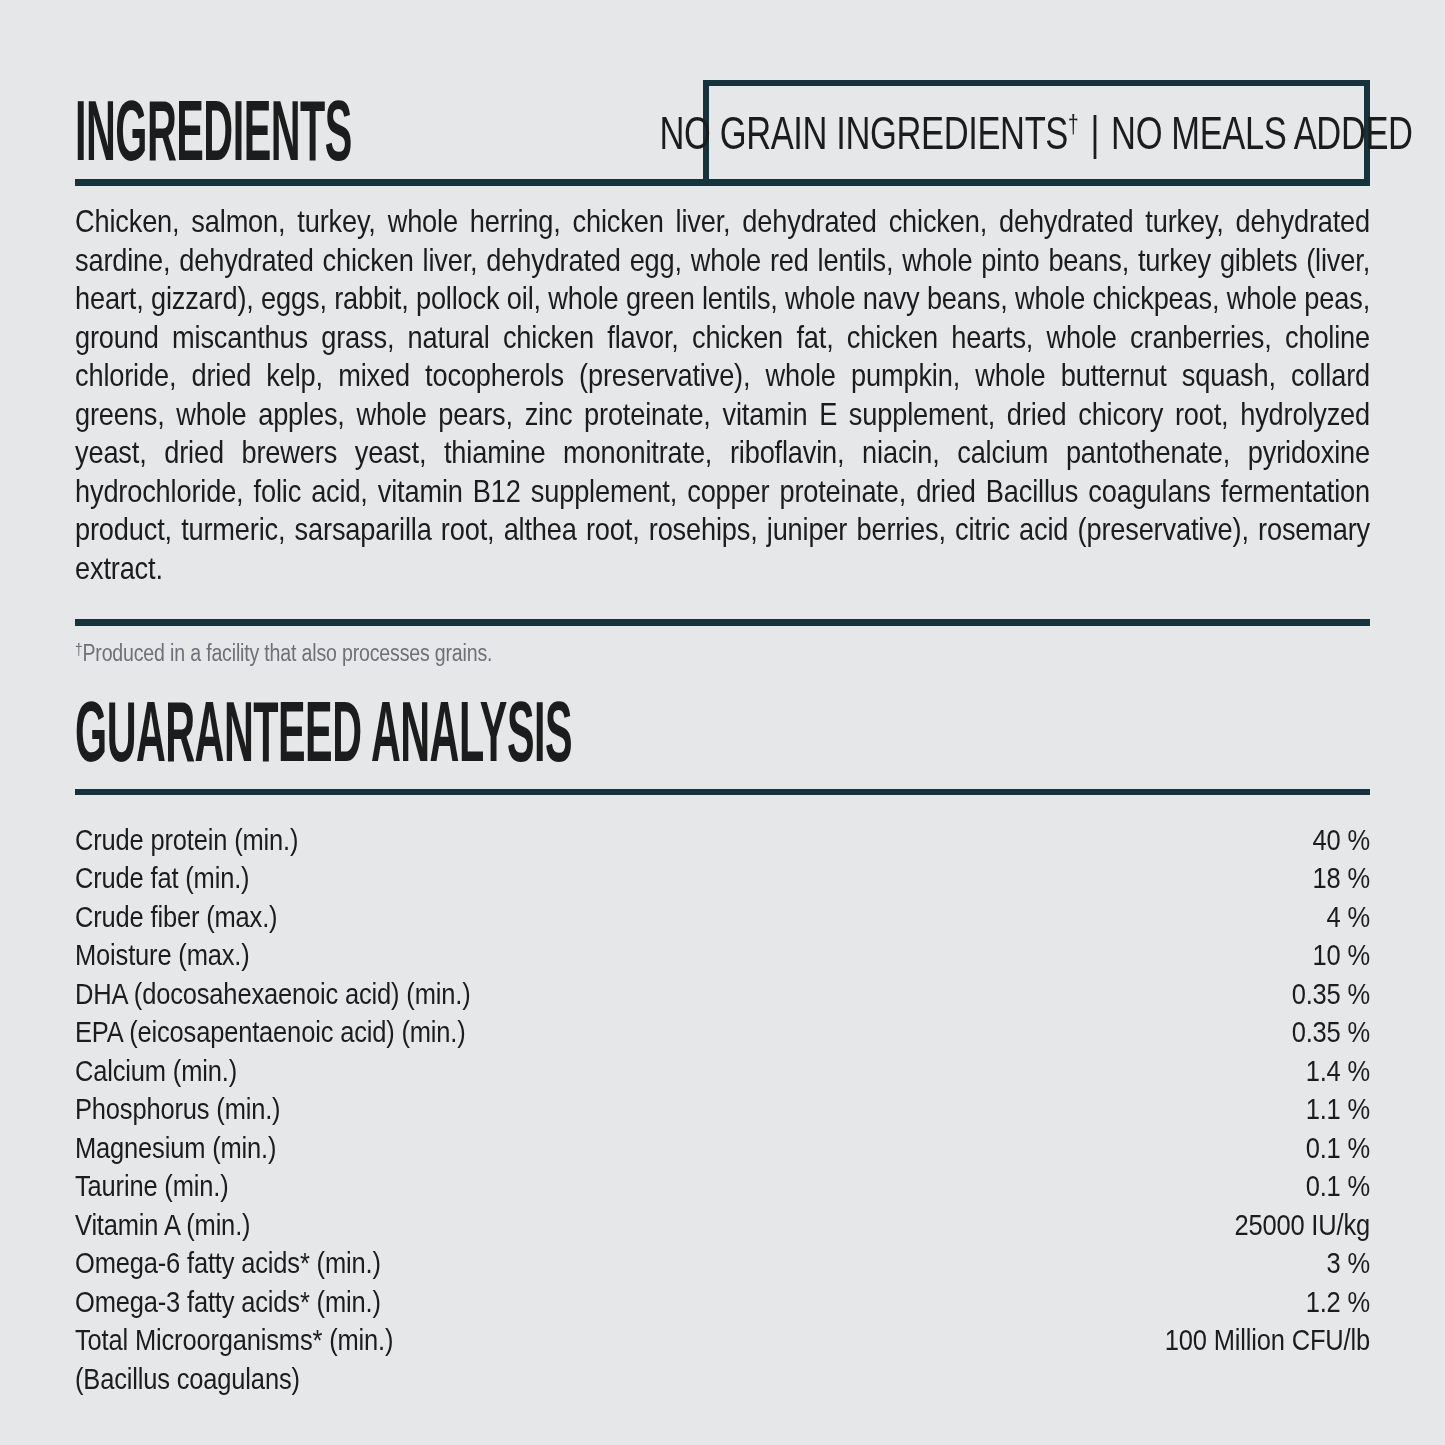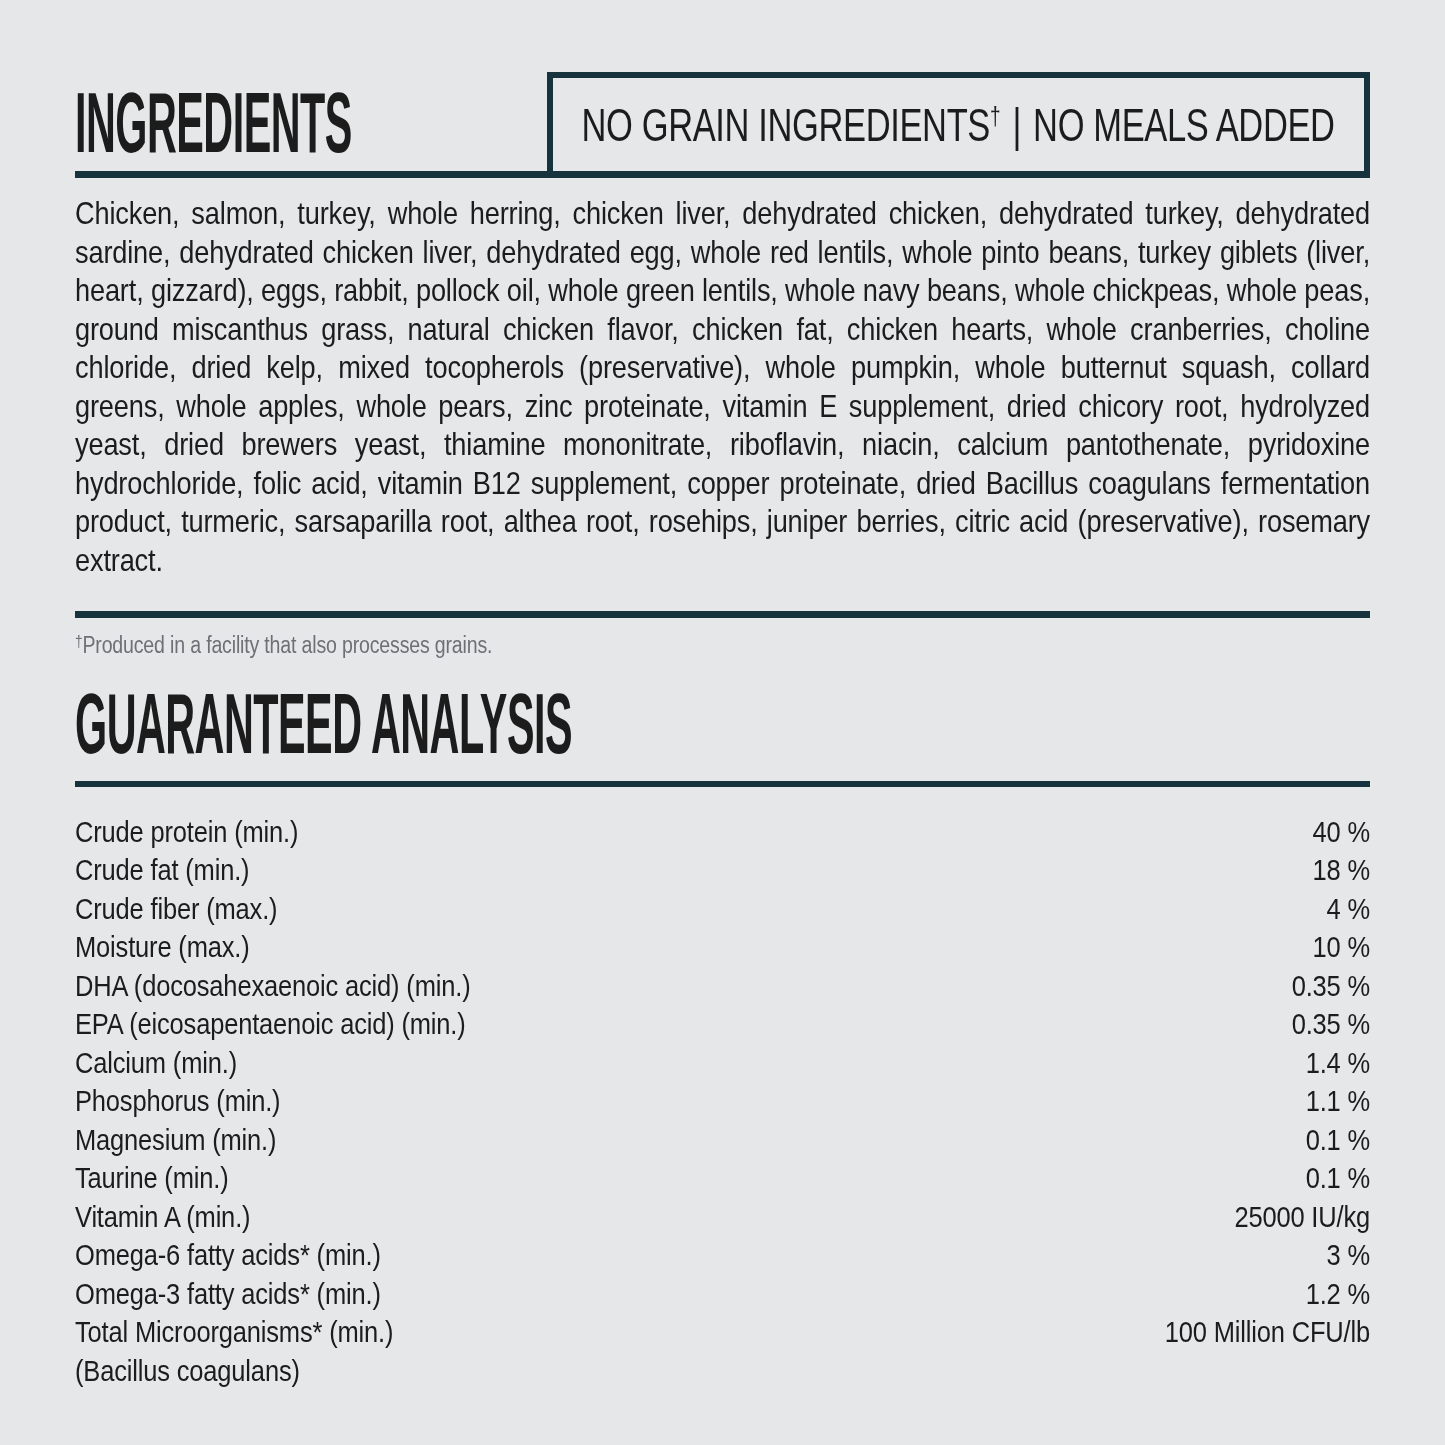--- a/index.html
+++ b/index.html
@@ -2,34 +2,34 @@
 <html><head>
 <meta charset="utf-8">
 <style>
   html,body{margin:0;padding:0;}
   body{
     width:1445px;height:1445px;overflow:hidden;
     background:#e5e7e8;color:#1c1c1c;
     font-family:"Liberation Sans", sans-serif;
     -webkit-font-smoothing:antialiased;
   }
-  .page{position:relative;width:1295px;margin:0 auto;}
+  .page{position:relative;width:1295px;margin:8px auto;}
 
   
   .hdr{position:relative;height:178px;}
   .big-title{
     margin:0;font-size:86px;font-weight:bold;line-height:.95;
     letter-spacing:-1px;white-space:nowrap;
     transform:scaleX(.48);transform-origin:0 100%;
   }
   .hdr .big-title{position:absolute;left:0;bottom:14px;}
   .rule{background:#16333d;}
   .hdr-rule{position:absolute;left:0;right:0;bottom:0;height:7px;}
   .badge{
-    position:absolute;right:0;top:72px;bottom:0;width:823px;
+    position:absolute;right:0;top:72px;bottom:0;width:667px;
     box-sizing:border-box;border:6px solid #16333d;background:#e5e7e8;
     display:flex;align-items:center;justify-content:center;
   }
   .badge-text{font-size:46px;white-space:nowrap;transform:scaleX(.75);letter-spacing:-.5px;}
   .badge-text sup{font-size:55%;vertical-align:16px;letter-spacing:0;}
   .badge-sep{display:inline-block;margin:0 16px;font-weight:400;}
 
   
   .condense{width:117.65%;transform:scaleX(.85);transform-origin:0 0;}
 

